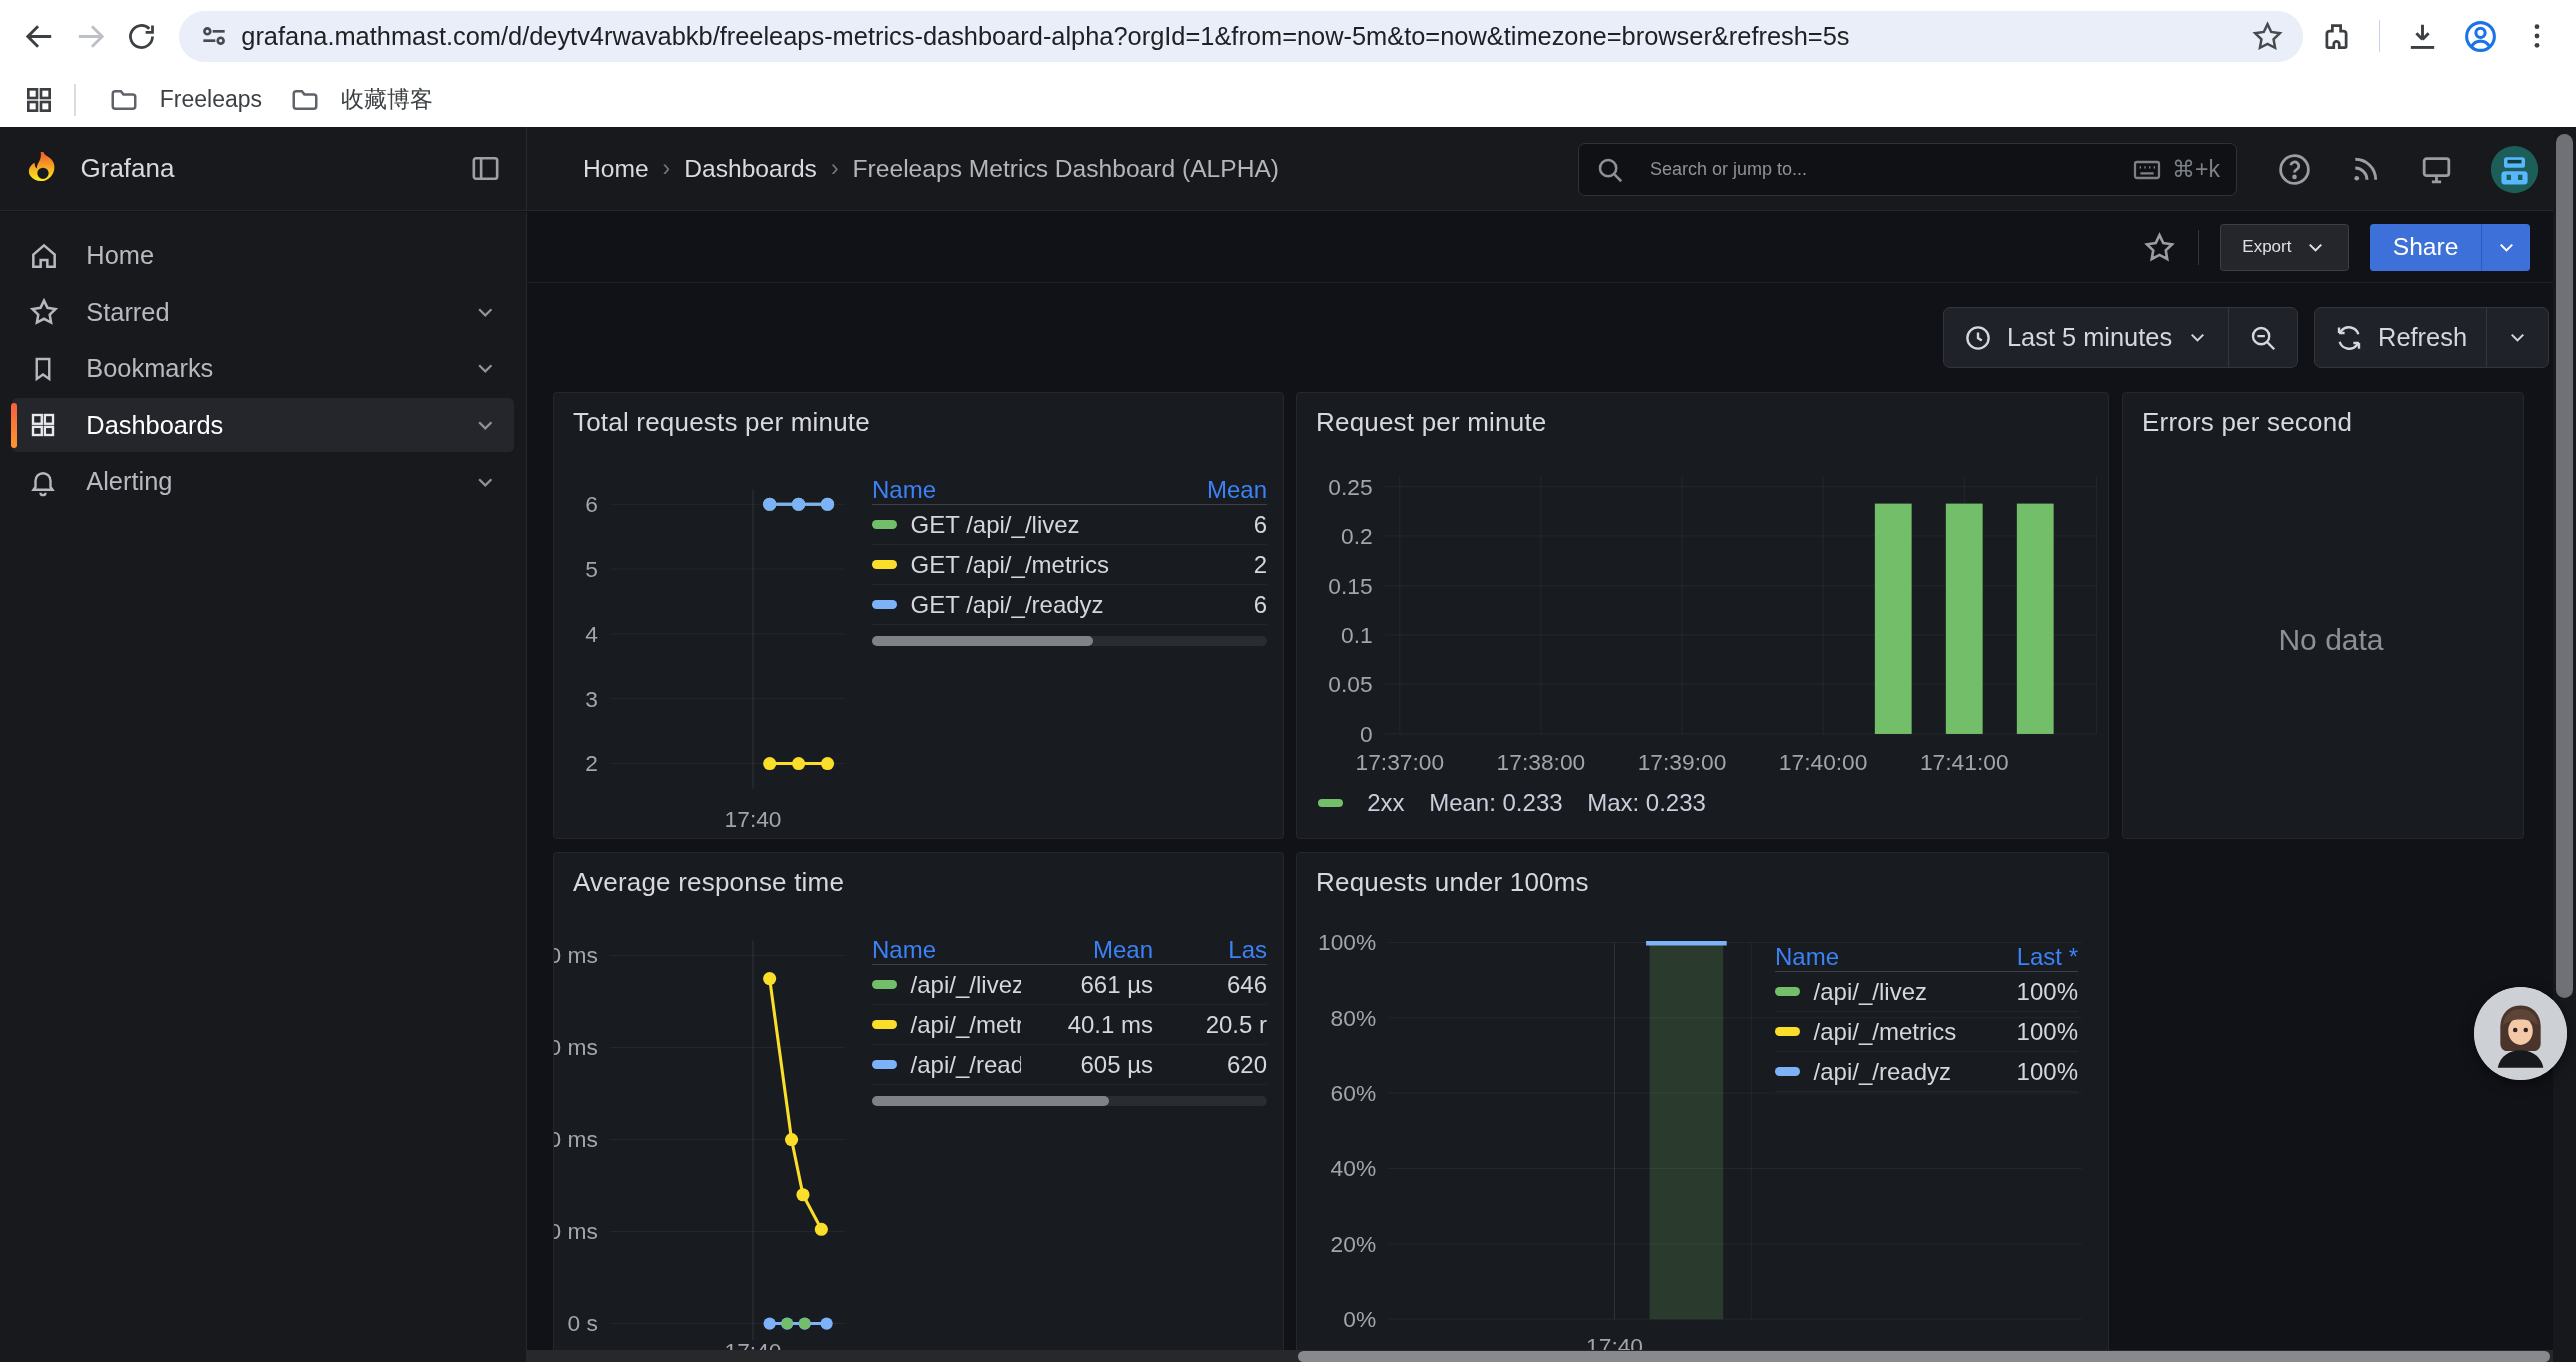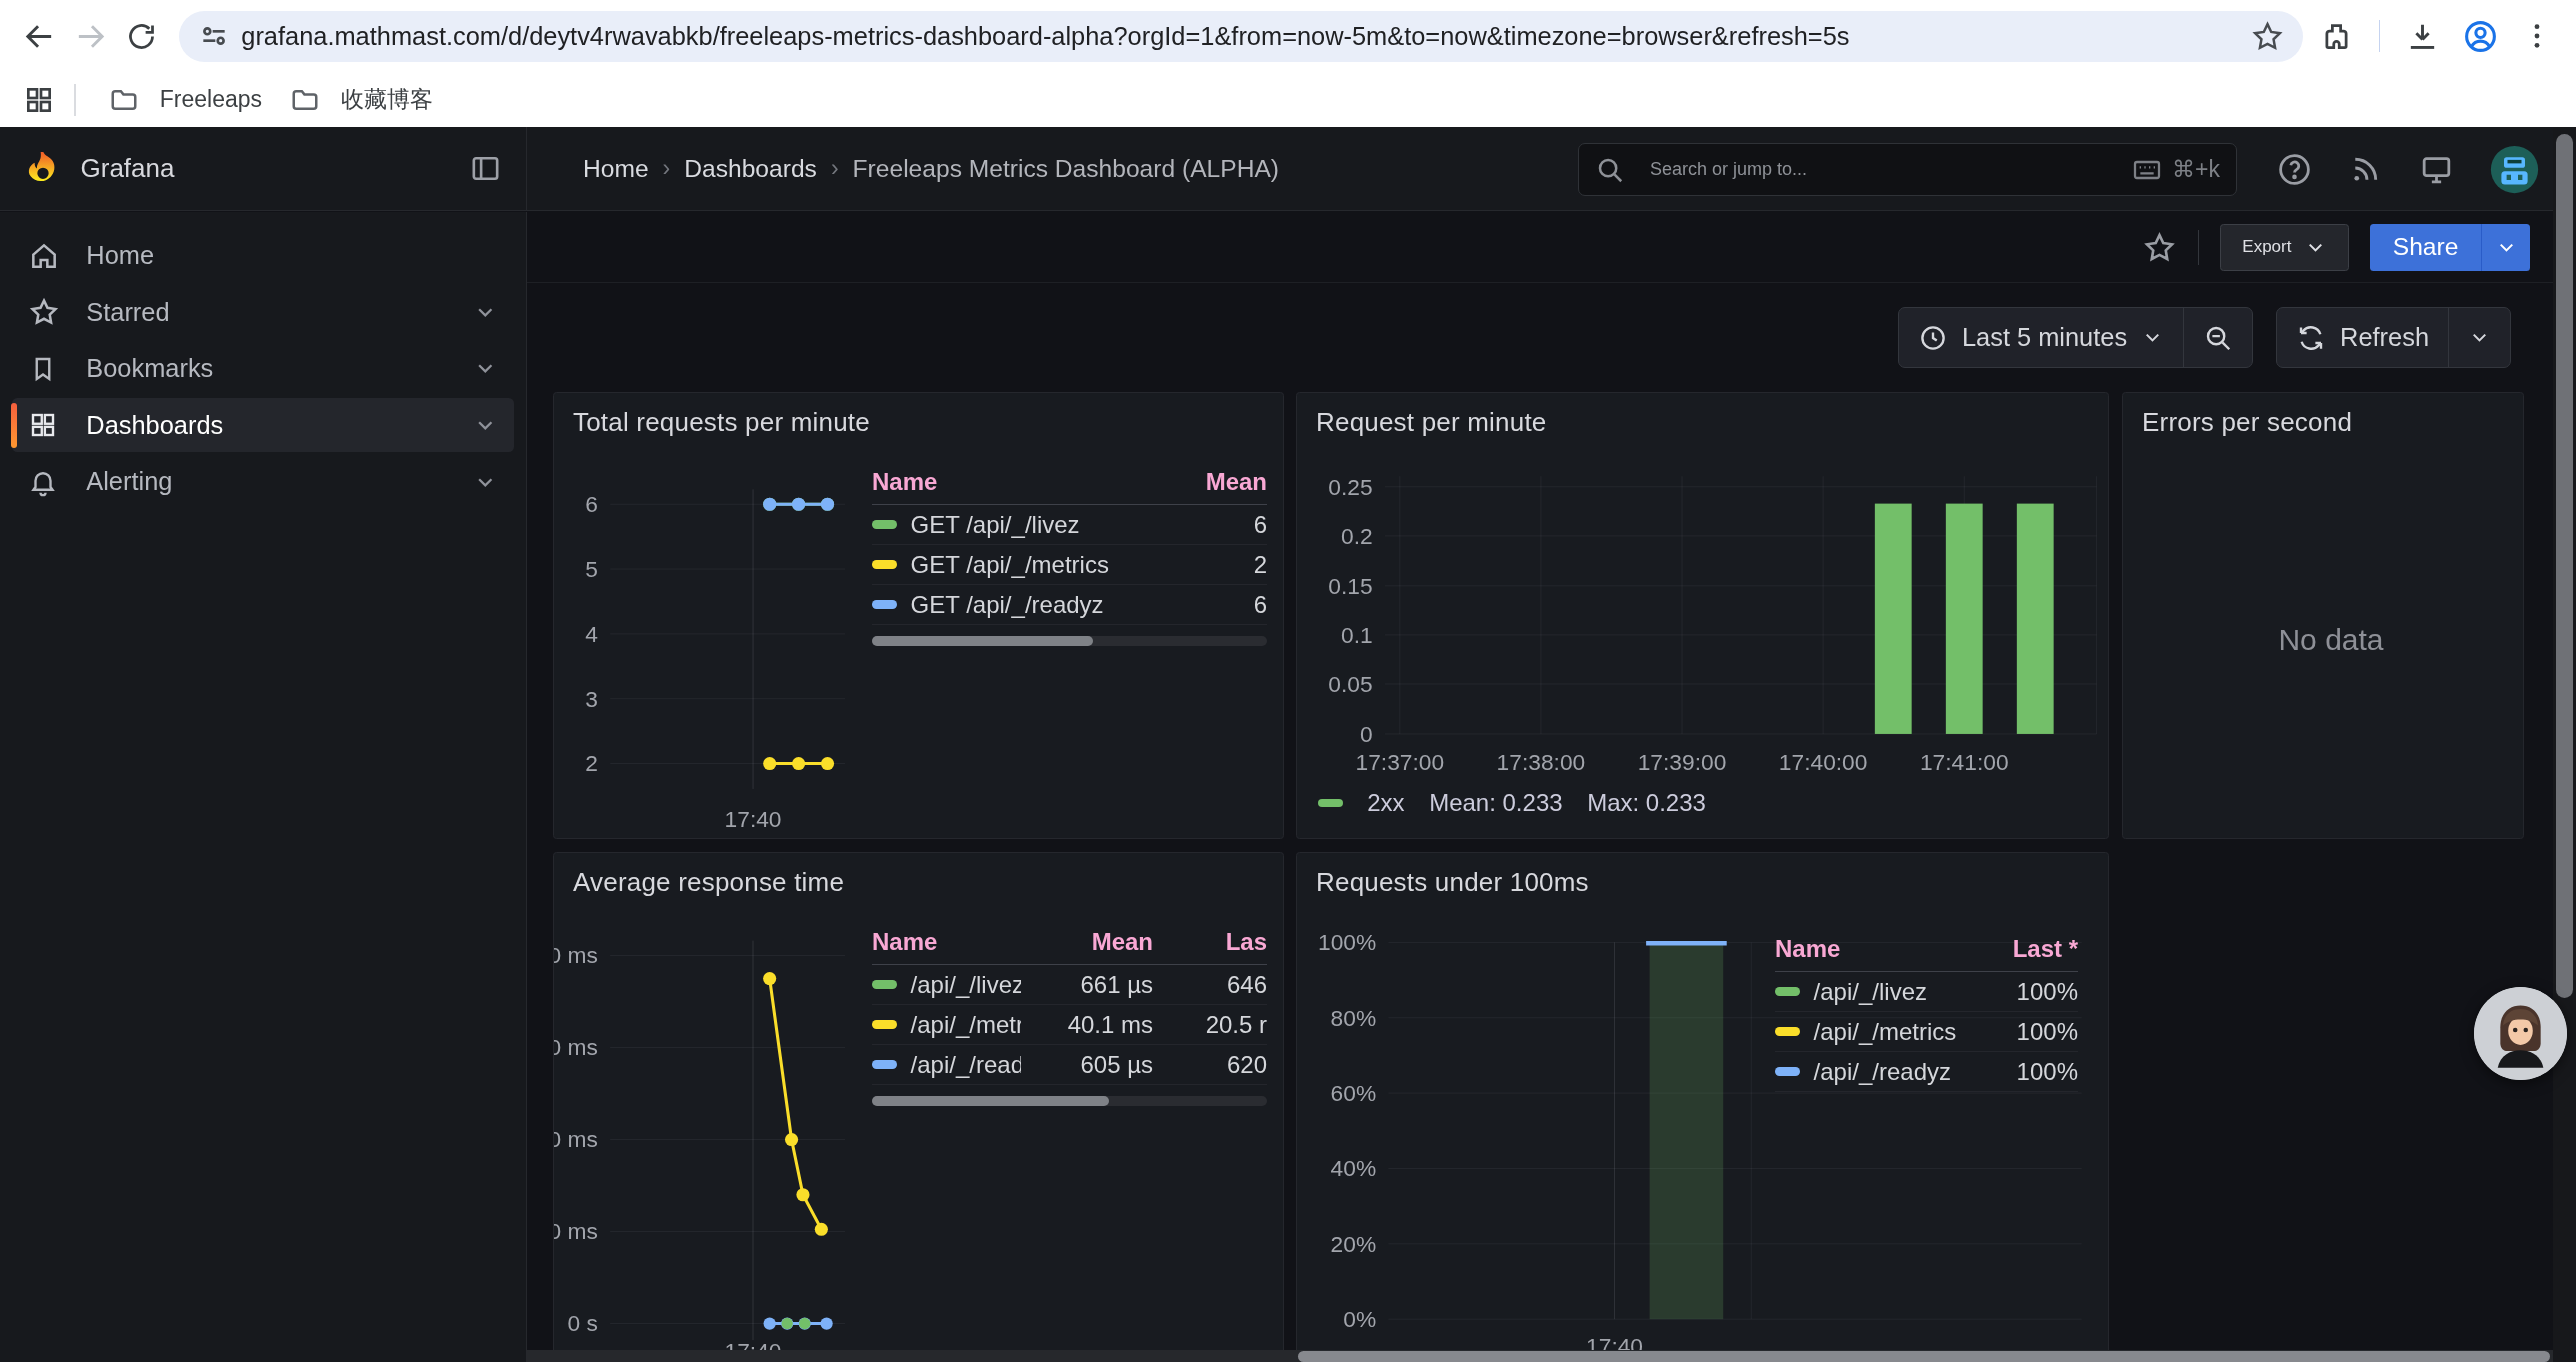--- a/index.html
+++ b/index.html
@@ -45,38 +45,38 @@
   .dash{position:absolute;left:527px;top:212px;width:2049px;height:1150px;z-index:5}
   .dash-actions{position:absolute;top:0;left:0;right:0;height:71px;border-bottom:0.9px solid #1e2025;display:flex;align-items:center;justify-content:flex-end;padding-right:46px;gap:21px}
   .icon-btn{color:#9a9da4;display:flex;align-items:center}
   .v-div{width:0.9px;height:35px;background:#33363c}
   .btn{height:47px;border-radius:3.5px;display:flex;align-items:center;font-size:17px;padding:0 21px;gap:12.3px}
   .btn-secondary{background:#24262c;border:0.9px solid #3c3f46;color:#dfe0e5}
   .btn-split{display:flex;height:47px;border-radius:3.5px;overflow:hidden}
   .btn-primary{background:#3d71d9;color:#fff;display:flex;align-items:center;padding:0 23px;font-size:24.6px;font-weight:500}
   .btn-primary-chev{background:#3d71d9;color:#fff;display:flex;align-items:center;padding:0 12.3px;border-left:0.9px solid #2a5cc8}
 
-  .dash-time{position:absolute;top:72px;left:0;right:0;height:107px;display:flex;align-items:center;justify-content:flex-end;padding-right:65px;gap:23px}
+  .dash-time{position:absolute;top:72px;left:0;right:0;height:107px;display:flex;align-items:center;justify-content:flex-end;padding-right:27px;gap:16px}
   .tgroup{display:flex;height:61px;background:#202229;border:0.9px solid #33363d;border-radius:7px;overflow:hidden;align-items:stretch}
   .tseg{display:flex;align-items:center;gap:14px;padding:0 19px;color:#d5d7dc;font-size:25.4px}
   .tseg + .tseg{border-left:0.9px solid #33363d}
 
   
   .panel{position:absolute;background:#181b20;border:0.9px solid #25272d;border-radius:3.5px;overflow:hidden}
   .panel-title{position:absolute;top:14px;left:19px;font-size:26px;font-weight:500;color:#d8d9de;letter-spacing:0.2px}
   .chart{position:absolute;inset:0;pointer-events:none}
   #p1{left:26px;top:180px;width:731px;height:447px}
   #p2{left:769px;top:180px;width:813px;height:447px}
   #p3{left:1595px;top:180px;width:402px;height:447px}
   #p4{left:26px;top:640px;width:731px;height:510px}
   #p5{left:769px;top:640px;width:813px;height:510px}
   .nodata{position:absolute;top:230px;left:16px;right:0;text-align:center;font-size:30px;color:#8e9097}
 
   .ltable{position:absolute;font-size:24px;color:#d5d7db}
-  .lhead{display:flex;height:37px;align-items:flex-start;color:#f9a8d4;font-weight:700;border-bottom:0.9px solid #3e4149}
+  .lhead{display:flex;height:37px;align-items:flex-end;color:#3b82f6;font-weight:400;border-bottom:0.9px solid #3e4149}
   .lrow{display:flex;height:40px;align-items:center;border-bottom:0.9px solid #24262c}
   .lname{flex:1;display:flex;align-items:center;gap:14px;white-space:nowrap;overflow:hidden}
   .lval{width:114px;text-align:right;white-space:nowrap}
   .lval2{width:132px;text-align:right;white-space:nowrap}
   .swatch{width:24.6px;height:8.8px;border-radius:4.4px;flex:none}
   .hscroll{height:10.5px;background:#2a2c31;border-radius:5.3px;margin-top:10.5px;position:relative}
   .hthumb{position:absolute;left:0;top:0;bottom:0;width:56%;background:#7f8287;border-radius:5.3px}
   #t1{left:318px;top:75px;width:395px}
   #t4{left:318px;top:75px;width:395px}
   #t5{left:478px;top:82px;width:303px}

